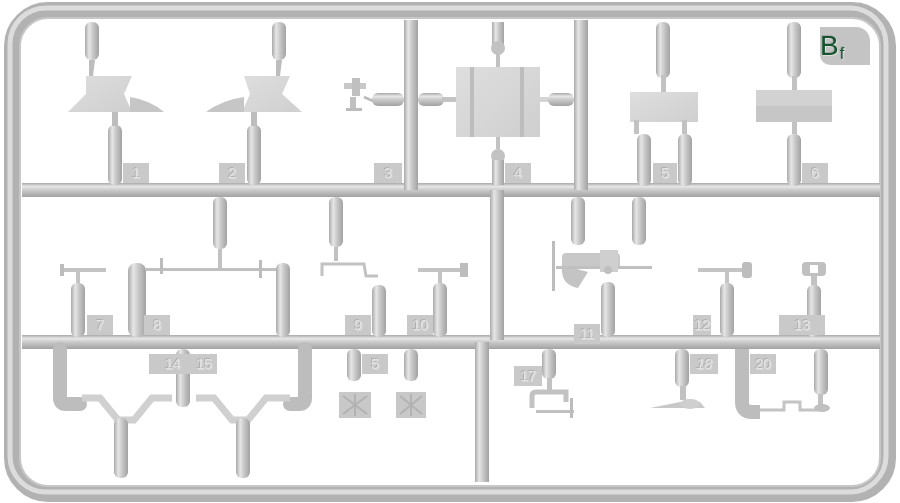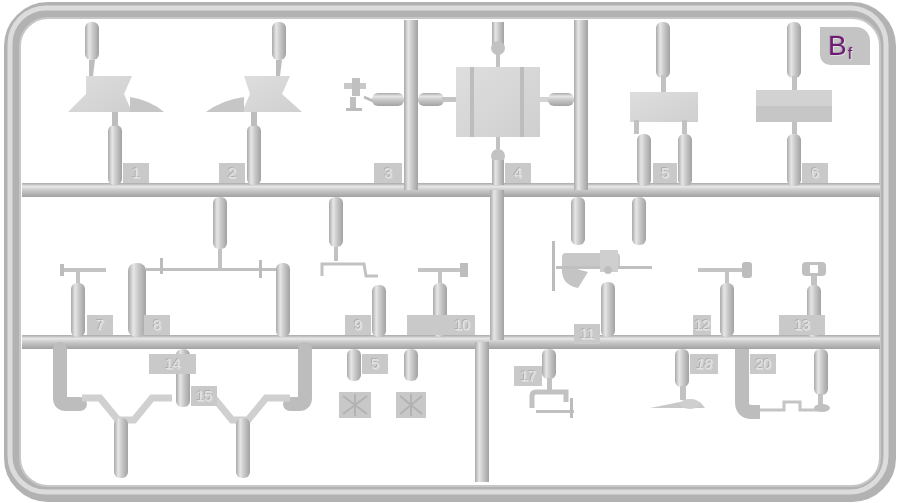--- a/index.html
+++ b/index.html
@@ -8,21 +8,21 @@
   .tag {
     position: absolute; background: #c9c9c9; color: #e2e2e2;
     font-family: "Liberation Sans", sans-serif; font-size: 15px; line-height: 20px;
     text-align: center; height: 20px;
     text-shadow: -1px -1px 0 #b0b0b0, 1px 1px 0 #dadada;
     letter-spacing: -0.5px;
   }
   .sprue-label {
     position: absolute; left: 820px; top: 27px; width: 50px; height: 38px;
     background: #c4c4c4; border-radius: 0 14px 0 10px;
-    color: #701a75; font-size: 28px; line-height: 38px; padding-left: 8px; box-sizing: border-box;
+    color: #14532d; font-size: 28px; line-height: 38px; box-sizing: border-box;
     text-shadow: -1px -1px 0 #aaaaaa, 1px 1px 0 #dedede;
   }
   .sprue-label .sub { font-size: 16px; vertical-align: -4px; margin-left: 1px; }
 </style>
 </head>
 <body>
 
 <svg id="stage" width="900" height="503" viewBox="0 0 900 503" xmlns="http://www.w3.org/2000/svg">
   <defs>
     <linearGradient id="gH" x1="0" y1="0" x2="0" y2="1">
@@ -230,22 +230,22 @@
 
 <div class="tag" style="left:123px;top:163px;width:26px;">1</div>
 <div class="tag" style="left:219px;top:163px;width:26px;">2</div>
 <div class="tag" style="left:374px;top:163px;width:28px;">3</div>
 <div class="tag" style="left:505px;top:163px;width:26px;">4</div>
 <div class="tag" style="left:653px;top:163px;width:24px;">5</div>
 <div class="tag" style="left:802px;top:163px;width:26px;">6</div>
 <div class="tag" style="left:87px;top:315px;width:26px;">7</div>
 <div class="tag" style="left:144px;top:315px;width:26px;">8</div>
 <div class="tag" style="left:345px;top:315px;width:26px;">9</div>
-<div class="tag" style="left:407px;top:315px;width:26px;padding-left:42px;">10</div>
+<div class="tag" style="left:407px;top:315px;width:26px;">10</div>
 <div class="tag" style="left:574px;top:324px;width:26px;">11</div>
 <div class="tag" style="left:693px;top:315px;width:18px;">12</div>
 <div class="tag" style="left:779px;top:315px;width:46px;">13</div>
 <div class="tag" style="left:149px;top:354px;width:47px;">14</div>
-<div class="tag" style="left:191px;top:354px;width:26px;margin-top:32px;">15</div>
+<div class="tag" style="left:191px;top:354px;width:26px;">15</div>
 <div class="tag" style="left:362px;top:354px;width:26px;">5</div>
 <div class="tag" style="left:514px;top:354px;width:28px;margin-top:12px;">17</div>
 <div class="tag" style="left:690px;top:354px;width:28px;font-style:italic;">18</div>
 <div class="tag" style="left:750px;top:354px;width:26px;">20</div>
 
 </body></html>

